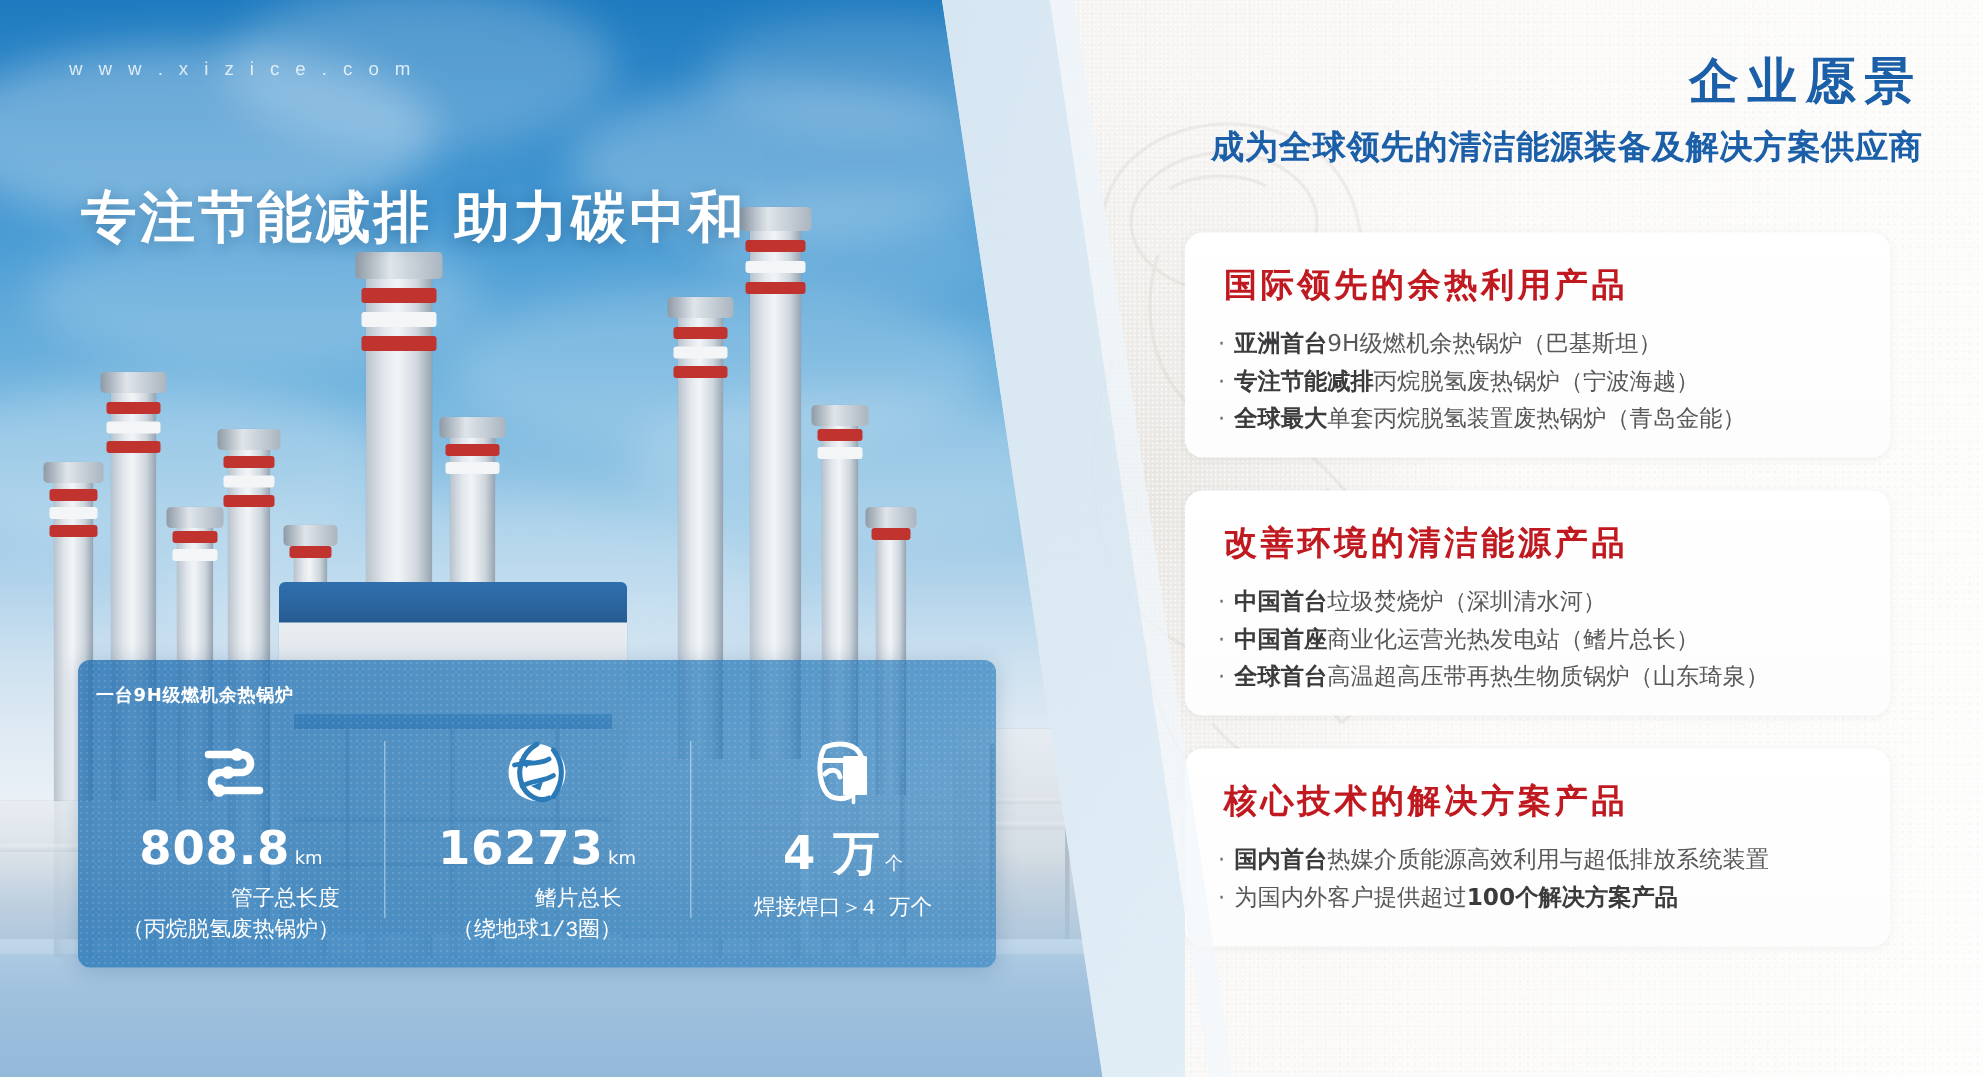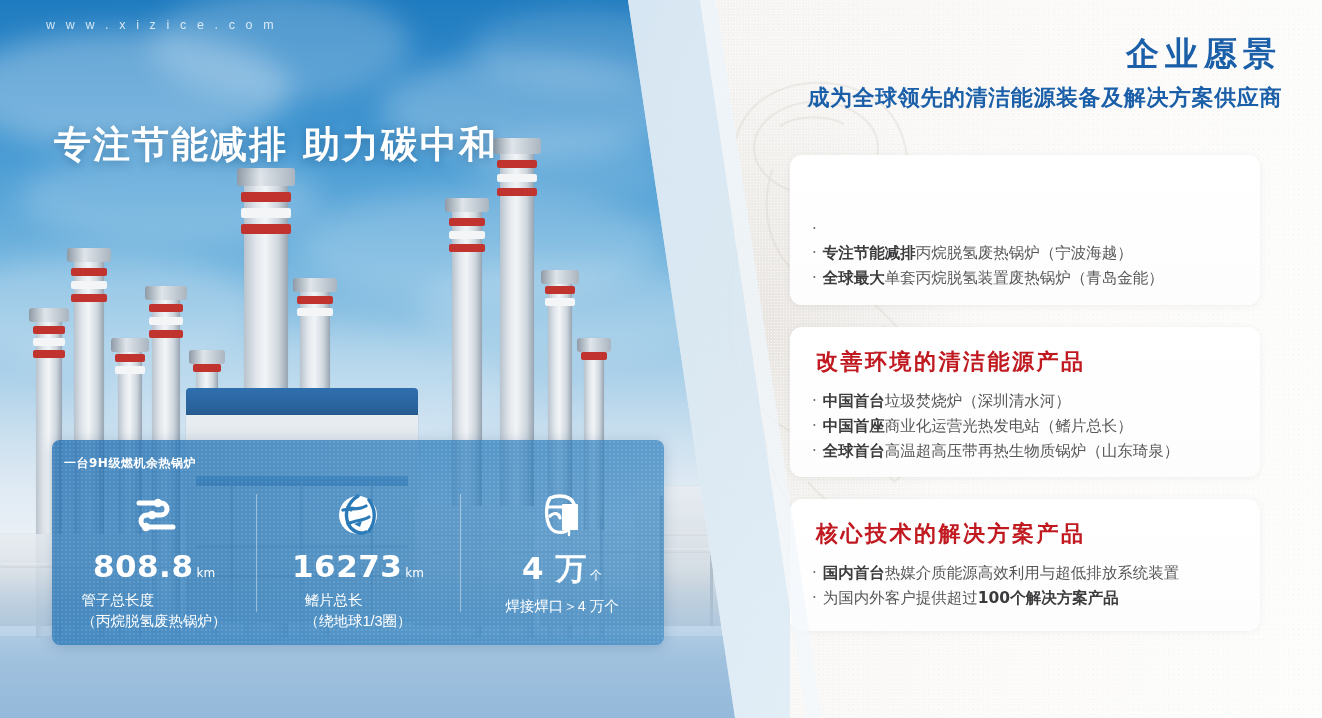--- a/index.html
+++ b/index.html
@@ -90,21 +90,21 @@
   }
   .blueroof{
     position:absolute;
     background:linear-gradient(180deg,#2f6fae 0%,#2a639d 60%,#24588c 100%);
   }
   .truss{position:absolute;background:rgba(150,165,180,.55);}
   .pipe{position:absolute;background:linear-gradient(180deg,#eef2f5,#c3ccd4);border-radius:2px;}
 
   
   .url-text{
-    position:absolute;left:46px;top:18px;
+    position:absolute;left:46px;top:39px;
     font-size:12.5px;letter-spacing:3.6px;color:rgba(255,255,255,.78);
     font-family:"Liberation Sans",sans-serif;
   }
 
   
   .headline{
     position:absolute;left:54px;top:104px;width:620px;
     color:#ffffff;
     text-shadow:0 2px 10px rgba(10,50,90,.35);
   }
@@ -150,22 +150,22 @@
     background:rgba(255,255,255,.42);
   }
   .stat-icon{height:46px;display:flex;align-items:center;justify-content:center;}
   .stat-val{
     margin-top:10px;color:#fff;white-space:nowrap;
     font-family:"DejaVu Sans","Liberation Sans",sans-serif;
   }
   .stat-val .num{font-size:31px;font-weight:700;letter-spacing:.5px;}
   .stat-val .unit{font-size:12px;font-weight:400;margin-left:3px;}
   .stat-lbl{
-    margin-top:6px;color:#fff;font-size:14.5px;line-height:1.45;text-align:left;
-    font-family:Liberation Sans, sans-serif;white-space:nowrap;
+    margin-top:6px;color:#fff;font-size:14.5px;line-height:1.45;text-align:right;
+    font-family:Liberation Mono, monospace;white-space:nowrap;
   }
 
   
   .r-title{
     position:absolute;left:0;right:40px;top:32px;text-align:right;
     font-size:33px;font-weight:700;color:#1a5fa8;letter-spacing:6px;
     font-family:"DejaVu Sans","Liberation Sans",sans-serif;
   }
   .r-sub{
     position:absolute;left:0;right:40px;top:83px;text-align:right;
@@ -231,23 +231,25 @@
       <ellipse cx="140" cy="118" rx="62" ry="46"></ellipse>
       <path d="M104 96 C118 86, 150 84, 168 94"></path>
     </g>
   </svg>
 
   <div class="r-title">企业愿景</div>
   <div class="r-sub">成为全球领先的清洁能源装备及解决方案供应商</div>
 
   <div id="cards-host">
       <div class="card" id="card0">
+        <div class="card-title">国际领先的余热利用产品</div>
         <div class="bullets">
           <div class="bullet">
             <span class="dot">·</span>
+            <span><b>亚洲首台</b><span>9H级燃机余热锅炉（巴基斯坦）</span></span>
           </div>
           <div class="bullet">
             <span class="dot">·</span>
             <span><b>专注节能减排</b><span>丙烷脱氢废热锅炉（宁波海越）</span></span>
           </div>
           <div class="bullet">
             <span class="dot">·</span>
             <span><b>全球最大</b><span>单套丙烷脱氢装置废热锅炉（青岛金能）</span></span>
           </div>
         </div>

